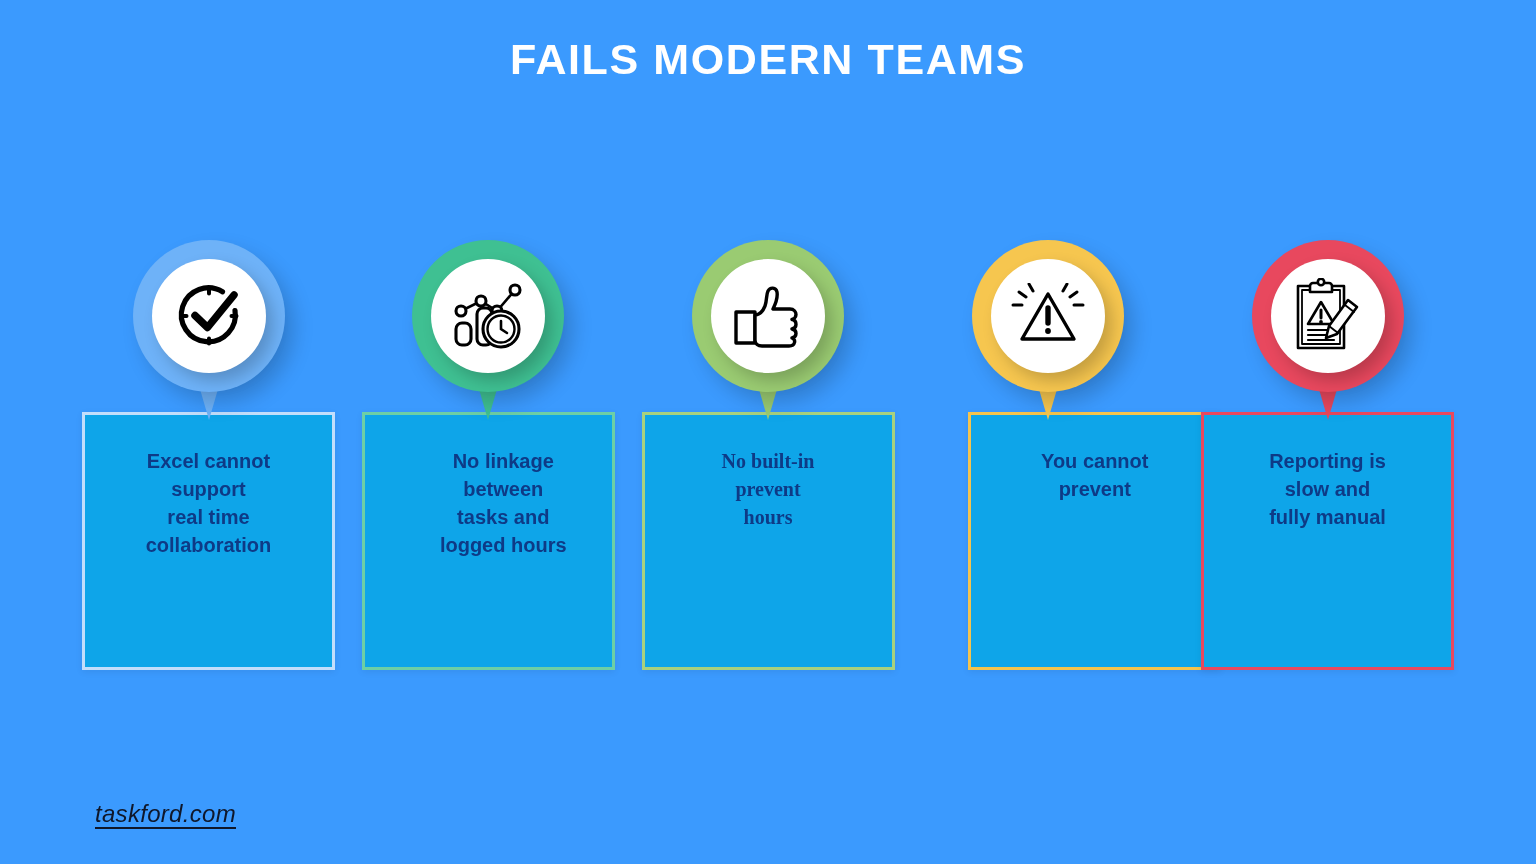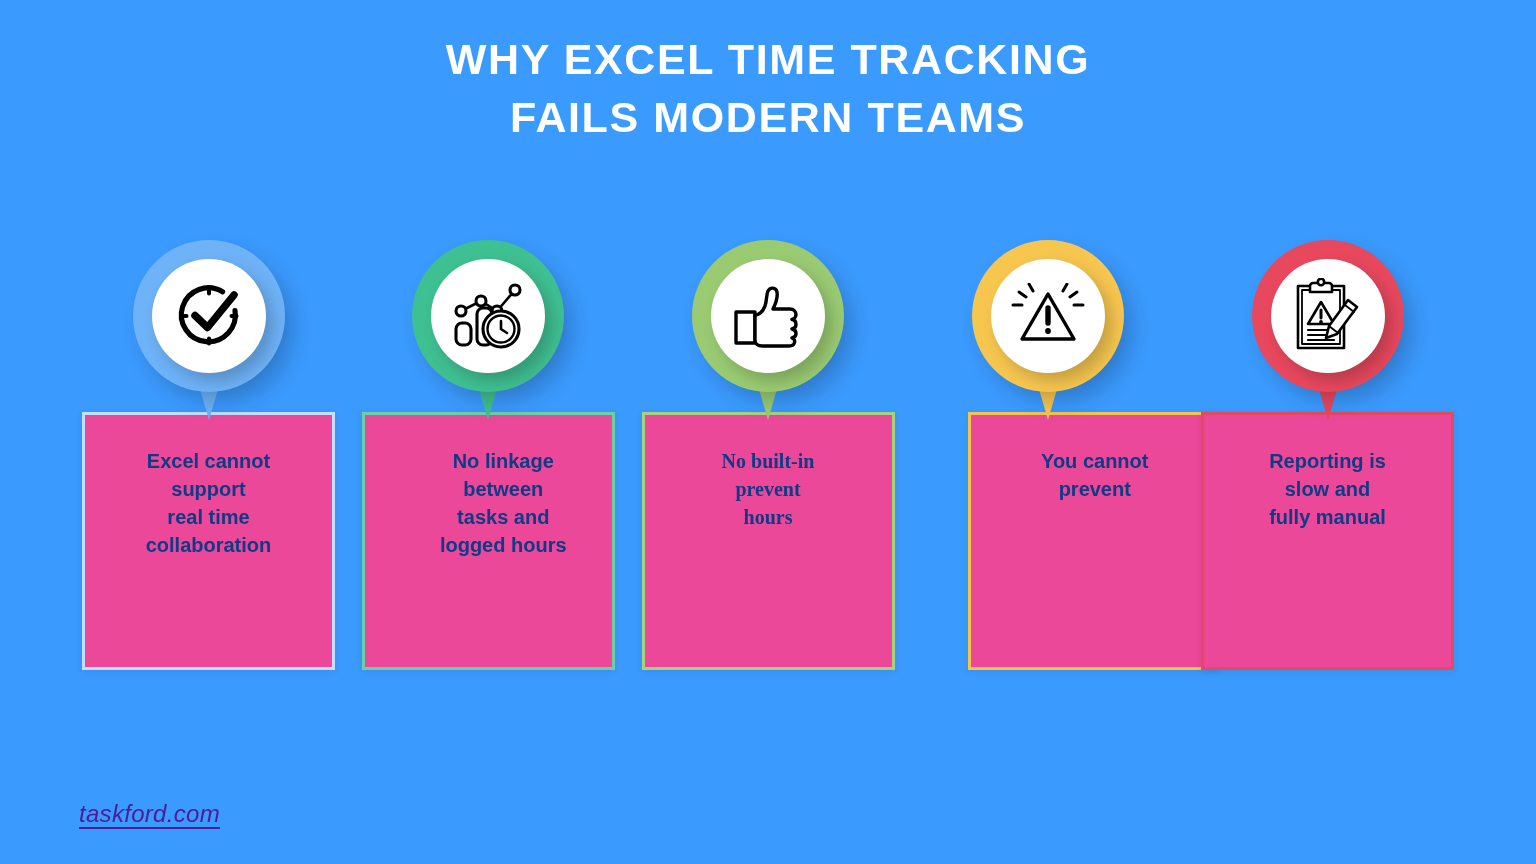--- a/index.html
+++ b/index.html
@@ -83,54 +83,53 @@
   }
   .pin-inner svg { display:block; }
 
   
   .card {
     position:absolute;
     top:172px;
     left:0;
     width:253px;
     height:258px;
-    background:#ec4899;
+    background:#0ea5e9;
     border:3px solid #CCC;
     z-index:1;
   }
   .card-text {
     margin-top:32px;
     padding:0 12px;
     text-align:center;
     color:#0E3A86;
     font-size:20px;
     font-weight:700;
     line-height:1.40;
   }
   .card-text .ln { display:block; }
 
   
   .footer {
     position:absolute;
-    left:79px;
+    left:95px;
     top:800px;
-    color:#4c1d95;
+    color:#0f172a;
     font-size:24px;
     font-style:italic;
     font-weight:400;
     text-decoration:underline;
     text-underline-offset:5px;
     letter-spacing:0.3px;
   }
 </style>
 </head>
 <body style="background: rgb(59, 154, 254);">
 
 <div class="title" style="color: rgb(255, 255, 255);">
-  <span class="line">WHY EXCEL TIME TRACKING</span>
   <span class="line">FAILS MODERN TEAMS</span>
 </div>
 
 <div class="row">
 
   <div class="col">
     <div class="pin">
       <div class="pin-tail" style="color: rgb(110, 178, 248);"></div>
       <div class="pin-ball" style="background: rgb(110, 178, 248); box-shadow: rgba(0, 0, 0, 0.18) 9px 11px 20px;"></div>
       <div class="pin-inner">

